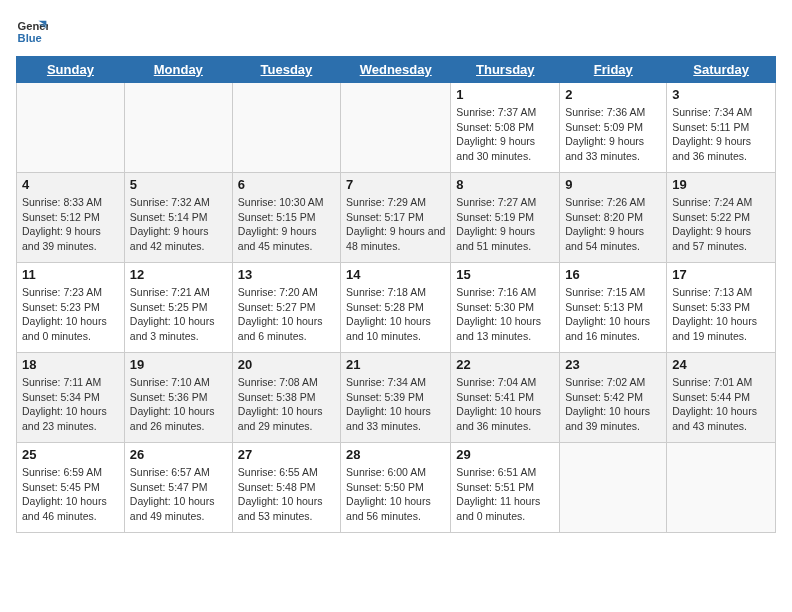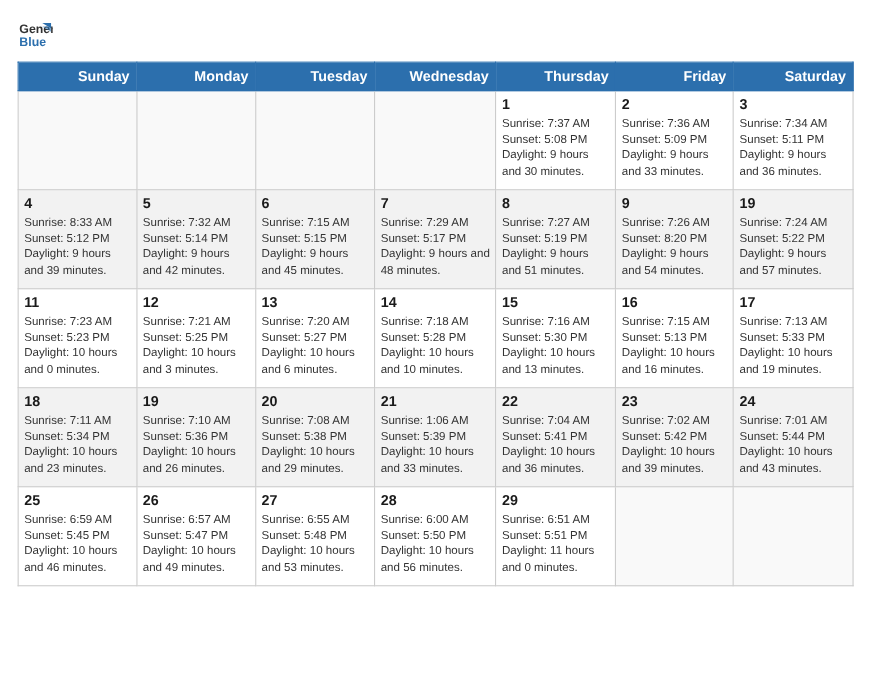--- a/index.html
+++ b/index.html
@@ -39,25 +39,26 @@
       color: #333;
     }
     table {
       width: 100%;
       border-collapse: collapse;
       font-size: 11px;
     }
     thead tr th {
       background-color: #2c6fad;
       color: #fff;
-      text-align: right;
+      text-align: center;
       padding: 5px 6px;
       font-size: 13px;
       font-weight: bold;
       border: 1px solid #2c6fad;
+      text-decoration: underline;
     }
     tbody tr td {
       border: 1px solid #ccc;
       vertical-align: top;
       padding: 4px 5px;
       width: 113px;
       height: 90px;
     }
     .day-number {
       font-size: 13px;
@@ -143,21 +144,21 @@
 Daylight: 9 hours and 39 minutes.</div>
         </td>
         <td>
           <div class="day-number">5</div>
           <div class="day-info">Sunrise: 7:32 AM
 Sunset: 5:14 PM
 Daylight: 9 hours and 42 minutes.</div>
         </td>
         <td>
           <div class="day-number">6</div>
-          <div class="day-info">Sunrise: 7:15 AM
+          <div class="day-info">Sunrise: 10:30 AM
 Sunset: 5:15 PM
 Daylight: 9 hours and 45 minutes.</div>
         </td>
         <td>
           <div class="day-number">7</div>
           <div class="day-info">Sunrise: 7:29 AM
 Sunset: 5:17 PM
 Daylight: 9 hours and 48 minutes.</div>
         </td>
         <td>
@@ -237,21 +238,21 @@
 Daylight: 10 hours and 26 minutes.</div>
         </td>
         <td>
           <div class="day-number">20</div>
           <div class="day-info">Sunrise: 7:08 AM
 Sunset: 5:38 PM
 Daylight: 10 hours and 29 minutes.</div>
         </td>
         <td>
           <div class="day-number">21</div>
-          <div class="day-info">Sunrise: 1:06 AM
+          <div class="day-info">Sunrise: 7:34 AM
 Sunset: 5:39 PM
 Daylight: 10 hours and 33 minutes.</div>
         </td>
         <td>
           <div class="day-number">22</div>
           <div class="day-info">Sunrise: 7:04 AM
 Sunset: 5:41 PM
 Daylight: 10 hours and 36 minutes.</div>
         </td>
         <td>

